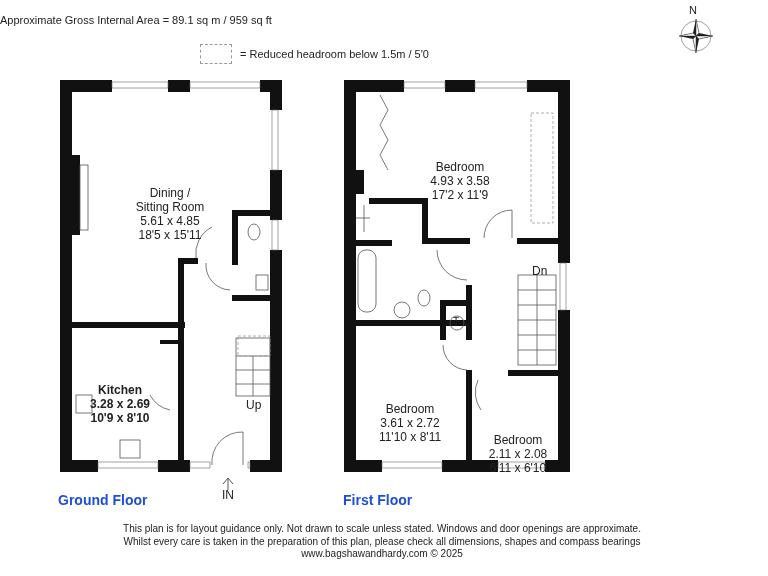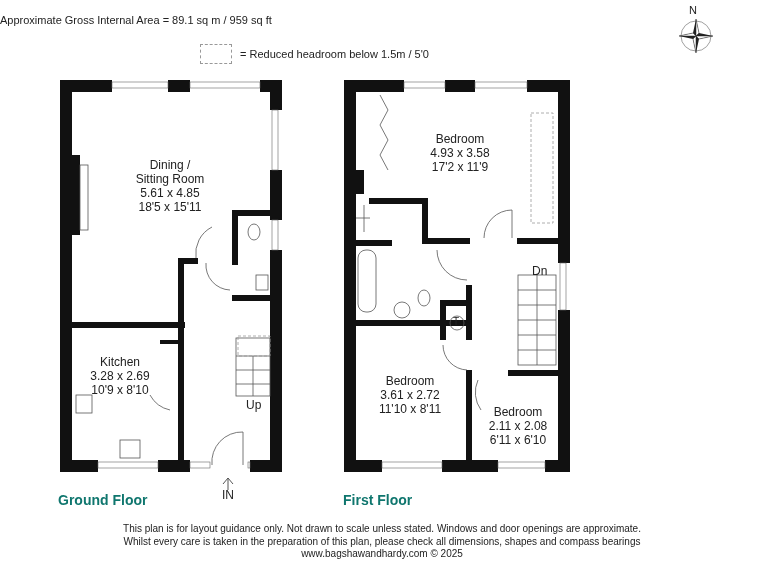--- a/index.html
+++ b/index.html
@@ -4,22 +4,22 @@
 <style>
   html, body { margin: 0; padding: 0; background: #ffffff; }
   body { width: 768px; height: 576px; position: relative; overflow: hidden; font-family: "Liberation Sans", sans-serif; color: #222; }
   .abs { position: absolute; }
   .header-area { left: 0; top: 14px; width: 768px; text-align: left; font-size: 11px; }
   .legend { left: 200px; top: 44px; display: flex; align-items: center; font-size: 11px; }
   .legend-box { width: 30px; height: 18px; border: 1px dashed #999; margin-right: 8px; }
   .compass { left: 676px; top: 4px; width: 40px; height: 50px; }
   .compass-n { position: absolute; left: 13px; top: 0; font-size: 11px; }
   .plan-svg { left: 0; top: 0; }
-  .room-label { position: absolute; text-align: center; font-size: 12px; line-height: 14px; color: #222; }
-  .floor-title { position: absolute; font-size: 14px; font-weight: bold; color: #0f766e; }
+  .room-label { position: absolute; text-align: center; font-size: 12px; line-height: 14px; color: #222; margin-top: 28px; }
+  .floor-title { position: absolute; font-size: 14px; font-weight: bold; color: #1d4ed8; }
   .disclaimer { left: 0; top: 523px; width: 764px; text-align: center; font-size: 10px; line-height: 12.5px; color: #222; }
   .small-label { position: absolute; font-size: 12px; }
 </style>
 </head>
 <body>
 
 <div class="abs header-area">Approximate Gross Internal Area = 89.1 sq m / 959 sq ft</div>
 
 <div class="abs legend">
   <div class="legend-box"></div>
@@ -149,21 +149,21 @@
   </g>
 </svg>
 
 <div class="room-label" style="left:120px; top:158px; width:100px;">
   <div>Dining /</div>
   <div>Sitting Room</div>
   <div>5.61 x 4.85</div>
   <div>18'5 x 15'11</div>
 </div>
 
-<div class="room-label" style="left:85px; top:355px; width:70px;">
+<div class="room-label" style="left:85px; top:355px; width:70px;font-weight:bold;">
   <div>Kitchen</div>
   <div>3.28 x 2.69</div>
   <div>10'9 x 8'10</div>
 </div>
 
 <div class="small-label" style="left:246px; top:398px;">Up</div>
 <div class="small-label" style="left:222px; top:488px;">IN</div>
 <div class="floor-title" style="left:58px; top:492px;">Ground Floor</div>
 
 <div class="room-label" style="left:420px; top:132px; width:80px;">

